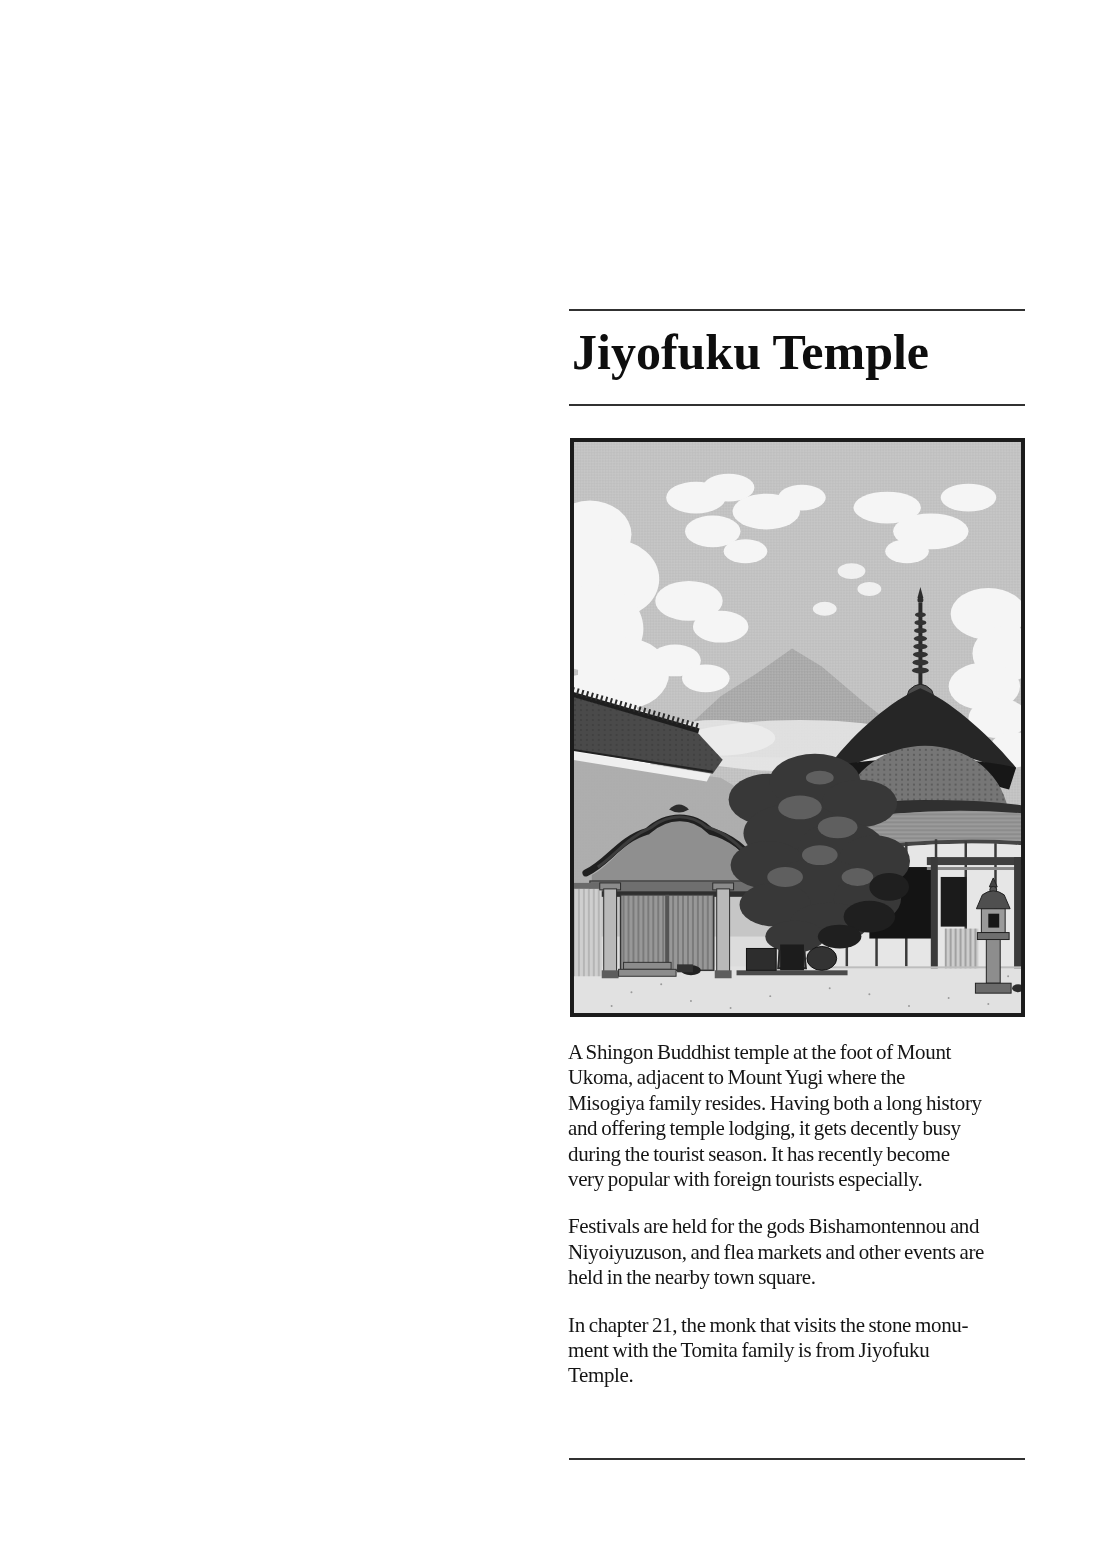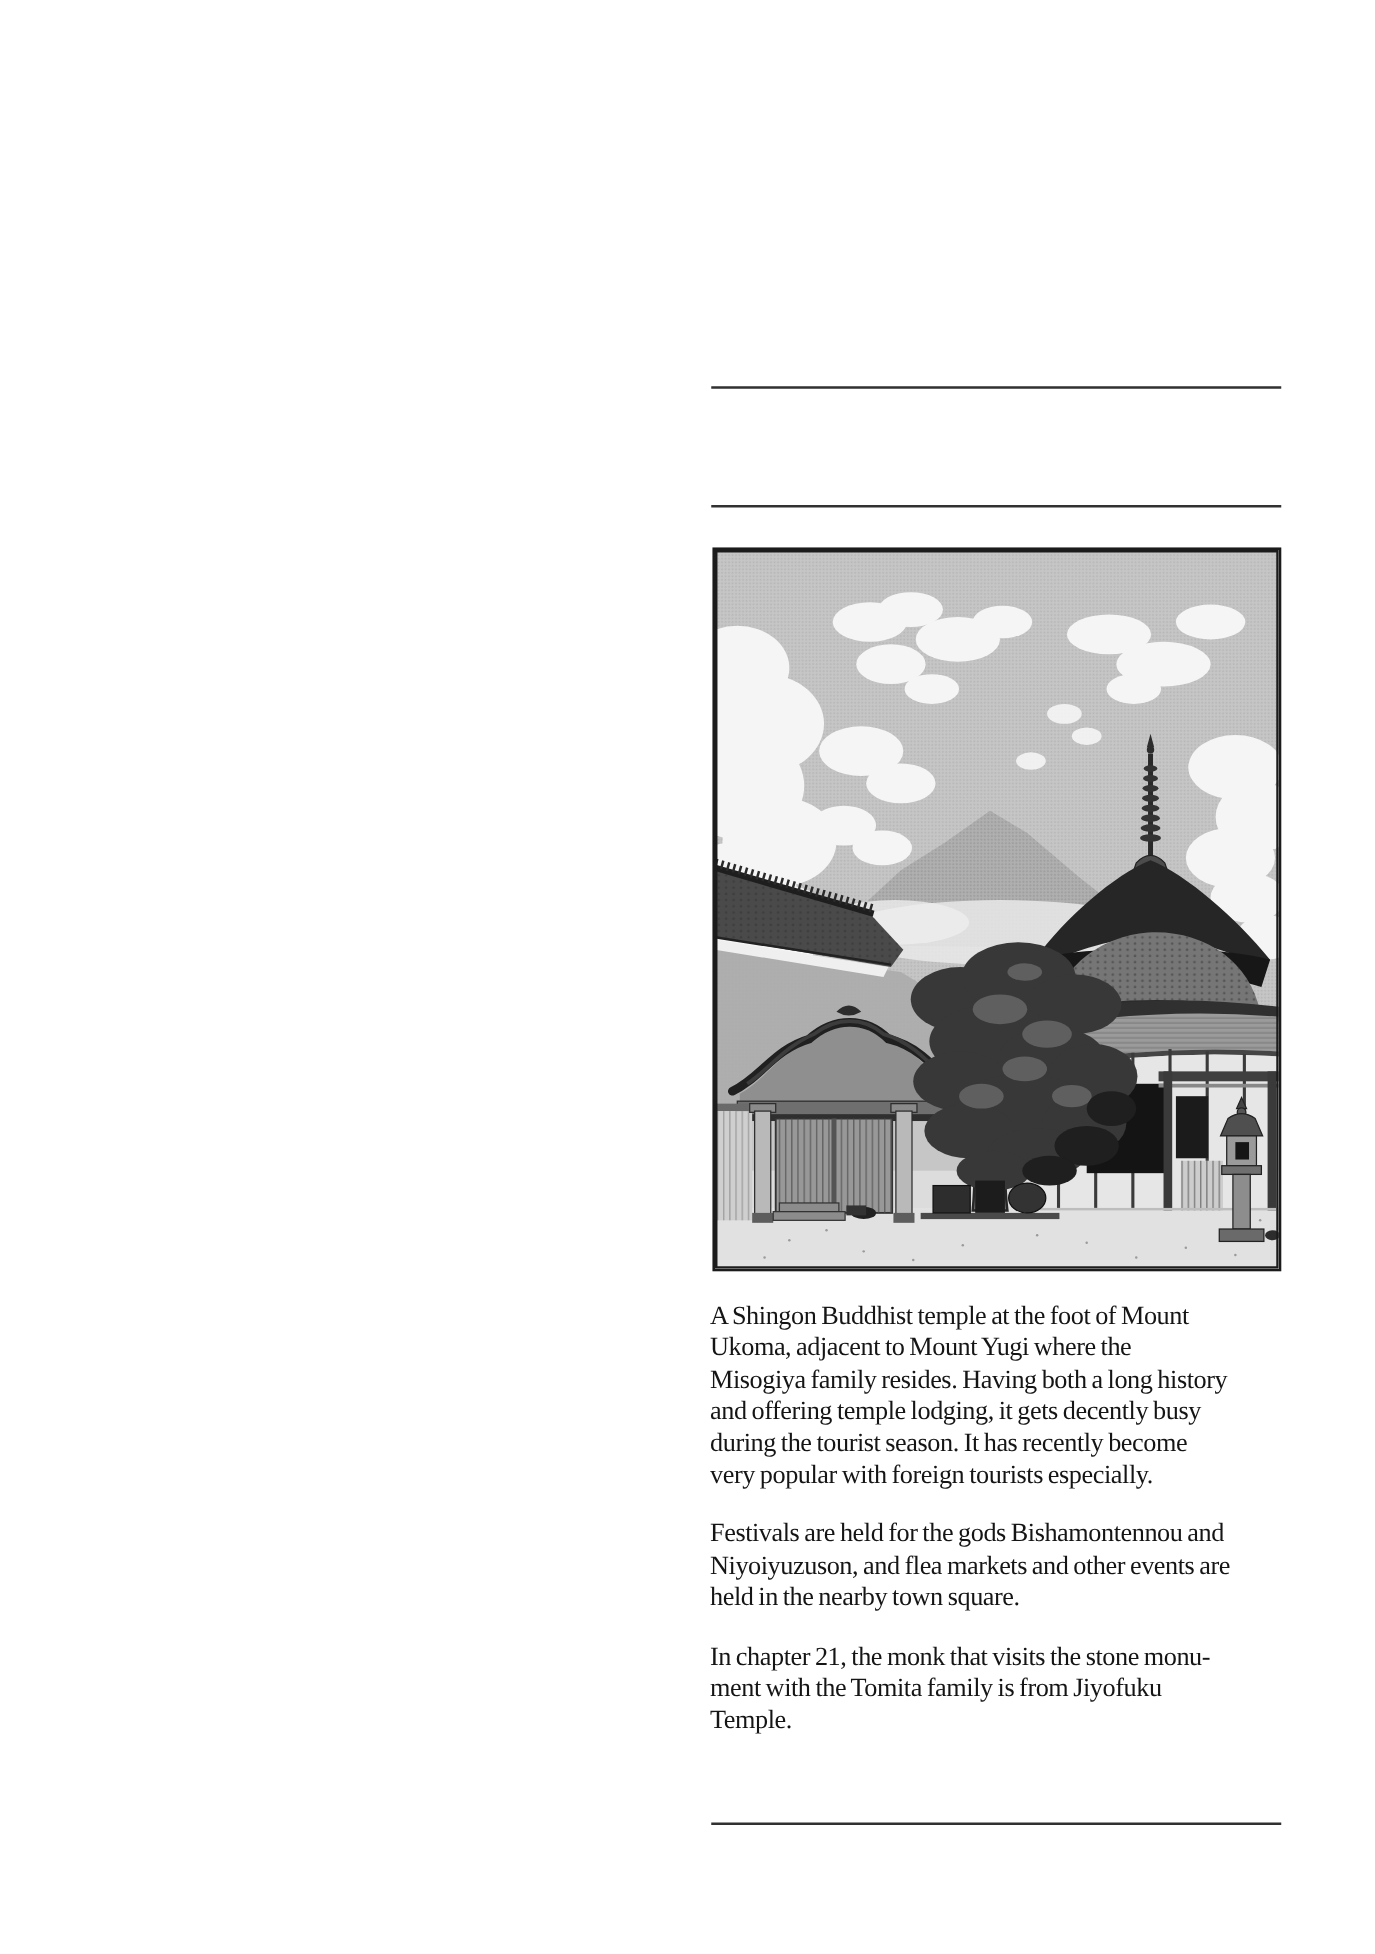--- a/index.html
+++ b/index.html
@@ -61,20 +61,21 @@
     white-space: pre-line;
   }
 </style>
 </head>
 <body>
 
 <div class="page">
 
   <div class="rule rule-top"></div>
 
+  <h1 class="title">Jiyofuku Temple</h1>
 
   <div class="rule rule-under-title"></div>
 
   <figure class="illustration" role="img" aria-label="Black-and-white manga drawing of Jiyofuku Temple: a tiled temple hall with curved karahafu gable on the left, a large pine tree in the courtyard, a pagoda with tall ringed spire on the right, a low corridor wall with a gate and stone lantern, a hazy mountain and halftone cloudy sky behind">
     <svg viewBox="0 0 455 579" preserveAspectRatio="none" xmlns="http://www.w3.org/2000/svg">
       <defs>
         <pattern id="tone" width="4" height="4" patternUnits="userSpaceOnUse" patternTransform="rotate(45)">
           <circle cx="1" cy="1" r="0.8" fill="#a8a8a8"></circle>
           <circle cx="3" cy="3" r="0.8" fill="#a8a8a8"></circle>
         </pattern>

